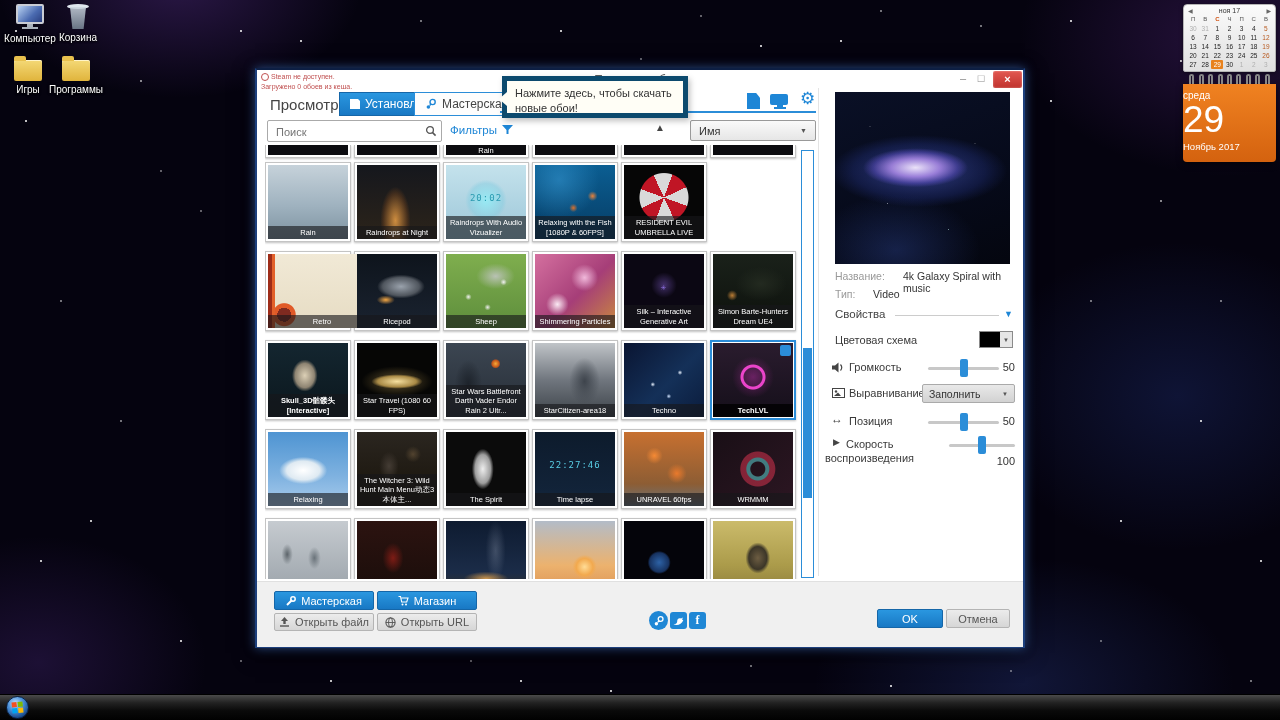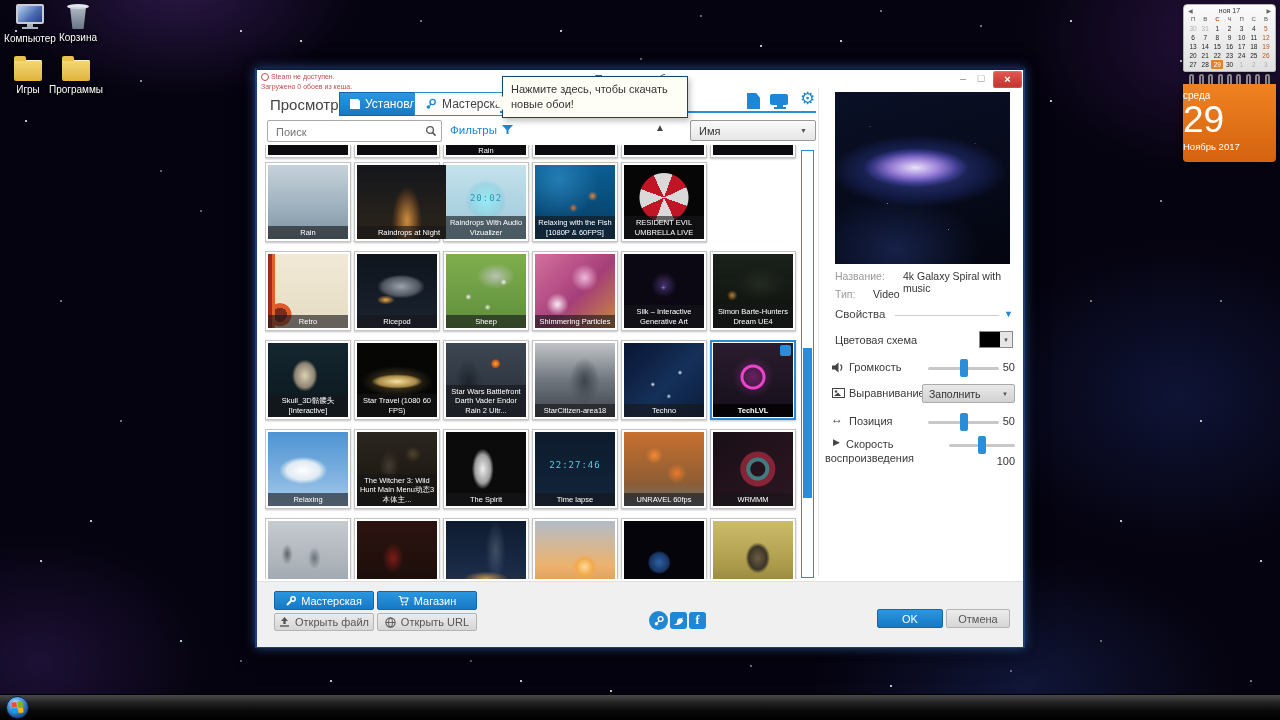--- a/index.html
+++ b/index.html
@@ -46,21 +46,21 @@
   .tab.inactive{background:#fdfdfd;border:1px solid #2b8dd8;color:#444}
   .floppy{width:10px;height:10px;background:#fff;clip-path:polygon(0 0,80% 0,100% 20%,100% 100%,0 100%);position:relative}
   .hdr-underline{position:absolute;left:243px;top:41px;width:316px;height:2px;background:#2b8dd8}
   .hdr-ic{position:absolute;cursor:pointer}
   .ic-page{left:490px;top:23px;width:13px;height:16px;background:#1e86d6;clip-path:polygon(0 0,70% 0,100% 30%,100% 100%,0 100%)}
   .ic-mon{left:513px;top:24px;width:20px;height:16px}
   .ic-mon .scr{width:18px;height:11px;background:#1e86d6;border-radius:2px}
   .ic-mon .st{width:6px;height:2px;background:#1e86d6;margin:0 auto}
   .ic-mon .bs{width:12px;height:2px;background:#1e86d6;margin:0 auto}
   .ic-gear{left:543px;top:20px;font-size:17px;color:#1e86d6;line-height:1}
-  .tooltip{position:absolute;left:245px;top:6px;width:186px;height:42px;background:#fffef6;border:1px solid #0c4a6e;box-shadow:2px 3px 6px rgba(0,0,0,.25);z-index:6;font-size:11px;color:#333;padding:5px 8px;box-sizing:border-box;line-height:1.4}
+  .tooltip{position:absolute;left:245px;top:6px;width:186px;height:42px;background:#fffef6;border:5px solid #0c4a6e;box-shadow:2px 3px 6px rgba(0,0,0,.25);z-index:6;font-size:11px;color:#333;padding:5px 8px;box-sizing:border-box;line-height:1.4}
   .tooltip::before{content:'';position:absolute;left:-8px;bottom:7px;border:7px solid transparent;border-right:8px solid #fffef6;border-left:none}
   .search-box{position:absolute;left:10px;top:50px;width:175px;height:22px;border:1px solid #aaa;background:#fff;box-sizing:border-box;border-radius:2px}
   .search-box input{position:absolute;left:6px;top:2px;width:140px;height:16px;border:none;outline:none;font-size:11px;color:#444;font-family:"Liberation Sans",sans-serif;background:transparent}
   .search-box svg{position:absolute;right:4px;top:4px}
   .filters{position:absolute;left:193px;top:54px;display:flex;gap:5px;align-items:center;color:#1e86d6;font-size:11.5px;cursor:pointer}
   .sort-asc{position:absolute;left:392px;top:52px;width:22px;height:18px;text-align:center;font-size:10px;color:#444;cursor:pointer}
   .sort-select{position:absolute;left:433px;top:50px;width:126px;height:21px;background:linear-gradient(#fafafa,#e6e6e6);border:1px solid #999;box-sizing:border-box;font-size:11px;color:#333;display:flex;align-items:center;padding:0 8px;justify-content:space-between;cursor:pointer;border-radius:2px}
   .sort-select .car{font-size:7px;color:#555}
   
   #grid-vp{position:absolute;left:8px;top:75px;width:534px;height:434px;overflow:hidden}
@@ -247,21 +247,21 @@
           <div class="thumb"></div>
         </div>
       </div>
       <div class="tile-row">
         <div class="tile">
           <div class="thumb" style="background: linear-gradient(rgb(198, 210, 218) 0%, rgb(159, 178, 191) 55%, rgb(125, 146, 160) 100%);">
             <div class="tile-label">Rain</div>
           </div>
         </div>
         <div class="tile">
-          <div class="thumb" style="background: radial-gradient(20px 45px at 48% 75%, rgba(235, 160, 70, 0.85), rgba(120, 70, 30, 0.4) 60%, transparent 75%), linear-gradient(rgb(21, 23, 29), rgb(44, 36, 26)); padding-left: 24px;">
+          <div class="thumb" style="background: radial-gradient(20px 45px at 48% 75%, rgba(235, 160, 70, 0.85), rgba(120, 70, 30, 0.4) 60%, transparent 75%), linear-gradient(rgb(21, 23, 29), rgb(44, 36, 26));">
             <div class="tile-label">Raindrops at Night</div>
           </div>
         </div>
         <div class="tile">
           <div class="thumb" style="background: radial-gradient(26px at 50% 48%, rgba(150, 235, 245, 0.95), rgba(130, 205, 225, 0.45) 65%, transparent 80%), linear-gradient(rgb(196, 226, 236), rgb(156, 198, 216));">
             <div class="thumb-glyph" style="color: rgb(42, 154, 176);">20:02</div>
             <div class="tile-label">Raindrops With Audio Vizualizer</div>
           </div>
         </div>
         <div class="tile">
@@ -270,21 +270,21 @@
           </div>
         </div>
         <div class="tile">
           <div class="thumb" style="background: radial-gradient(circle at 50% 44%, transparent 0px, transparent 24px, rgb(6, 6, 6) 25px), conic-gradient(from 20deg at 50% 44%, rgb(192, 21, 37) 0deg, rgb(192, 21, 37) 45deg, rgb(217, 217, 217) 0deg, rgb(217, 217, 217) 90deg, rgb(192, 21, 37) 0deg, rgb(192, 21, 37) 135deg, rgb(217, 217, 217) 0deg, rgb(217, 217, 217) 180deg, rgb(192, 21, 37) 0deg, rgb(192, 21, 37) 225deg, rgb(217, 217, 217) 0deg, rgb(217, 217, 217) 270deg, rgb(192, 21, 37) 0deg, rgb(192, 21, 37) 315deg, rgb(217, 217, 217) 0deg, rgb(217, 217, 217) 360deg);">
             <div class="tile-label">RESIDENT EVIL UMBRELLA LIVE</div>
           </div>
         </div>
       </div>
       <div class="tile-row">
         <div class="tile">
-          <div class="thumb" style="background: linear-gradient(90deg, rgb(158, 44, 24) 0px, rgb(158, 44, 24) 4px, rgb(226, 96, 42) 4px, rgb(226, 96, 42) 7px, transparent 7px), radial-gradient(15px at 15% 82%, rgb(126, 42, 32) 0px, rgb(126, 42, 32) 7px, rgb(224, 90, 40) 7px, rgb(224, 90, 40) 11px, transparent 12px), linear-gradient(rgb(241, 233, 214), rgb(230, 220, 195));">
+          <div class="thumb" style="background: linear-gradient(90deg, rgb(158, 44, 24) 0px, rgb(158, 44, 24) 4px, rgb(226, 96, 42) 4px, rgb(226, 96, 42) 7px, transparent 7px), radial-gradient(15px at 15% 82%, rgb(126, 42, 32) 0px, rgb(126, 42, 32) 7px, rgb(224, 90, 40) 7px, rgb(224, 90, 40) 11px, transparent 12px), linear-gradient(rgb(241, 233, 214), rgb(230, 220, 195)); padding-left: 28px;">
             <div class="tile-label">Retro</div>
           </div>
         </div>
         <div class="tile">
           <div class="thumb" style="background: radial-gradient(12px 6px at 36% 62%, rgb(245, 168, 69), transparent 75%), radial-gradient(28px 14px at 55% 44%, rgb(154, 162, 172), rgb(80, 86, 94) 65%, transparent 85%), linear-gradient(rgb(14, 20, 28), rgb(26, 35, 48));">
             <div class="tile-label">Ricepod</div>
           </div>
         </div>
         <div class="tile">
           <div class="thumb" style="background: radial-gradient(4px at 28% 58%, rgb(242, 242, 242), transparent 80%), radial-gradient(4px at 52% 72%, rgb(236, 236, 236), transparent 80%), radial-gradient(4px at 72% 38%, rgb(242, 242, 242), transparent 80%), radial-gradient(24px 16px at 62% 30%, rgb(185, 194, 180), transparent 80%), linear-gradient(rgb(127, 174, 78), rgb(94, 142, 60));">
@@ -303,21 +303,21 @@
           </div>
         </div>
         <div class="tile">
           <div class="thumb" style="background: radial-gradient(7px at 24% 56%, rgba(242, 158, 64, 0.75), transparent 75%), radial-gradient(30px 20px at 60% 40%, rgb(35, 42, 32), transparent 85%), linear-gradient(rgb(26, 33, 26), rgb(13, 17, 12));">
             <div class="tile-label">Simon Barte-Hunters Dream UE4</div>
           </div>
         </div>
       </div>
       <div class="tile-row">
         <div class="tile">
-          <div class="thumb" style="background: radial-gradient(16px 20px at 46% 44%, rgb(220, 208, 182), rgb(142, 132, 114) 60%, transparent 80%), linear-gradient(rgb(20, 38, 48), rgb(11, 23, 29));">
+          <div class="thumb" style="background: radial-gradient(16px 20px at 46% 44%, rgb(220, 208, 182), rgb(142, 132, 114) 60%, transparent 80%), linear-gradient(rgb(20, 38, 48), rgb(11, 23, 29)); font-weight: bold;">
             <div class="tile-label">Skull_3D骷髅头 [Interactive]</div>
           </div>
         </div>
         <div class="tile">
           <div class="thumb" style="background: radial-gradient(32px 9px at 50% 52%, rgb(246, 224, 160), rgb(169, 138, 70) 60%, transparent 80%), radial-gradient(42px 18px at 50% 52%, rgba(205, 170, 90, 0.45), transparent 85%), rgb(6, 6, 5);">
             <div class="tile-label">Star Travel (1080 60 FPS)</div>
           </div>
         </div>
         <div class="tile">
           <div class="thumb" style="background: radial-gradient(6px at 62% 28%, rgb(246, 170, 56), rgb(194, 84, 26) 60%, transparent 80%), radial-gradient(16px 28px at 28% 55%, rgb(29, 35, 43), transparent 85%), linear-gradient(rgb(60, 70, 82), rgb(38, 45, 54));">

